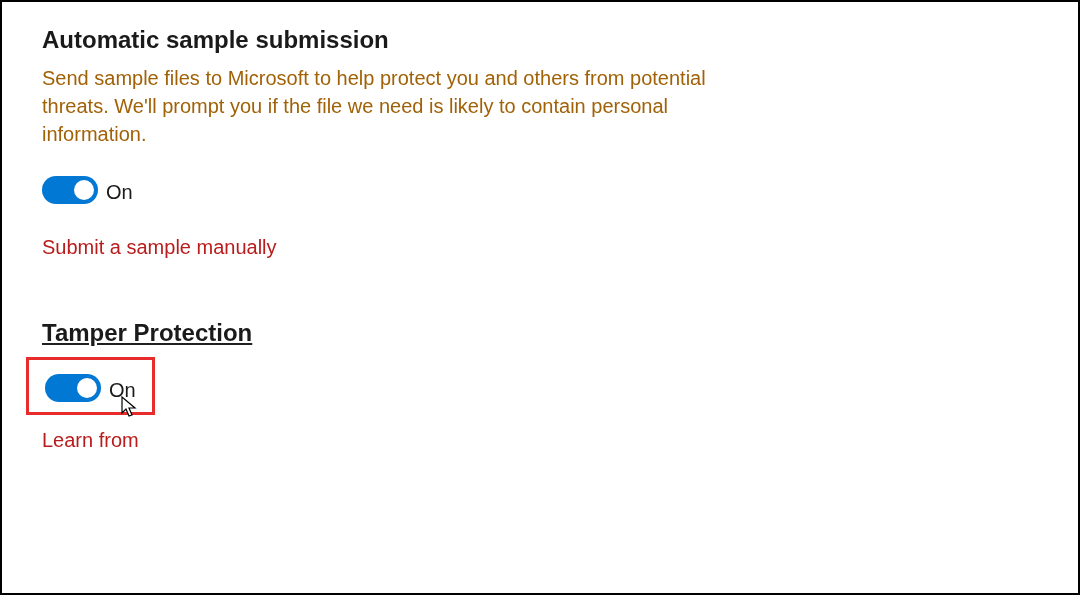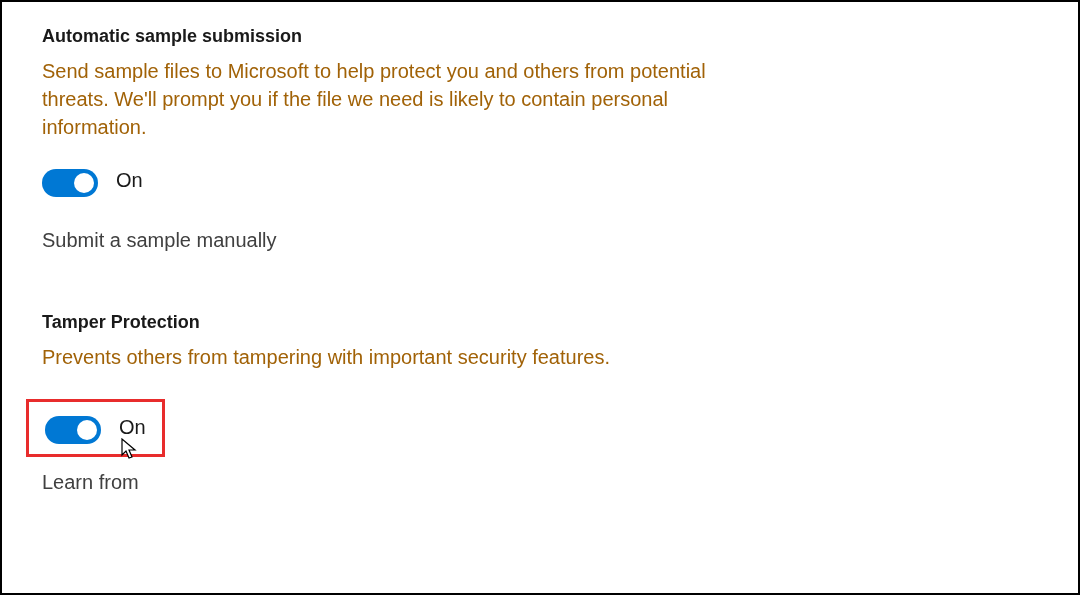--- a/index.html
+++ b/index.html
@@ -14,36 +14,36 @@
       height: 595px;
       border: 2px solid #000000;
       padding: 24px 40px;
       color: #202020;
       position: relative;
     }
     .section {
       margin-bottom: 48px;
     }
     .section-title {
-      font-size: 18px;
+      font-size: 24px;
       font-weight: 600;
       color: #1a1a1a;
       margin-bottom: 10px;
     }
     .section-description {
       font-size: 20px;
       line-height: 1.4;
       color: #a16207;
       max-width: 720px;
       margin-bottom: 28px;
     }
     .toggle-row {
       display: flex;
-      align-items: flex-start;
-      gap: 18px;
+      align-items: flex-end;
+      gap: 8px;
       margin-bottom: 32px;
     }
     .toggle {
       position: relative;
       width: 56px;
       height: 28px;
       background: #0078d4;
       border-radius: 14px;
       cursor: pointer;
     }
@@ -54,21 +54,21 @@
       width: 20px;
       height: 20px;
       background: #ffffff;
       border-radius: 50%;
     }
     .toggle-label {
       font-size: 20px;
       color: #1a1a1a;
     }
     .link {
-      color: #404040;
+      color: #b91c1c;
       font-size: 20px;
       text-decoration: none;
       cursor: pointer;
       display: inline-block;
     }
     .highlight-box {
       border: 3px solid #e82c2c;
       padding: 14px 16px 10px 16px;
       display: inline-block;
       margin-left: -16px;
@@ -81,20 +81,21 @@
     .cursor {
       position: absolute;
       left: 92px;
       bottom: -6px;
       width: 16px;
       height: 22px;
       pointer-events: none;
     }
     .section2 {
       margin-top: 60px;
+      text-decoration: underline;
     }
     .learn-more-wrap {
       margin-top: 6px;
     }
   </style>
 </head>
 <body>
 
 <div class="section">
   <h2 class="section-title">Automatic sample submission</h2>
@@ -103,21 +104,20 @@
     <div class="toggle">
       <div class="toggle-knob"></div>
     </div>
     <span class="toggle-label">On</span>
   </div>
   <a class="link">Submit a sample manually</a>
 </div>
 
 <div class="section section2">
   <h2 class="section-title">Tamper Protection</h2>
-  <p class="section-description">Prevents others from tampering with important security features.</p>
 
   <div class="highlight-box">
     <div class="toggle-row">
       <div class="toggle">
         <div class="toggle-knob"></div>
       </div>
       <span class="toggle-label">On</span>
     </div>
     <svg class="cursor" viewBox="0 0 16 22">
       <path d="M1 1 L1 17 L5 13 L8 20 L11 19 L8 12 L14 12 Z" fill="#ffffff" stroke="#000000" stroke-width="1.2"></path>

